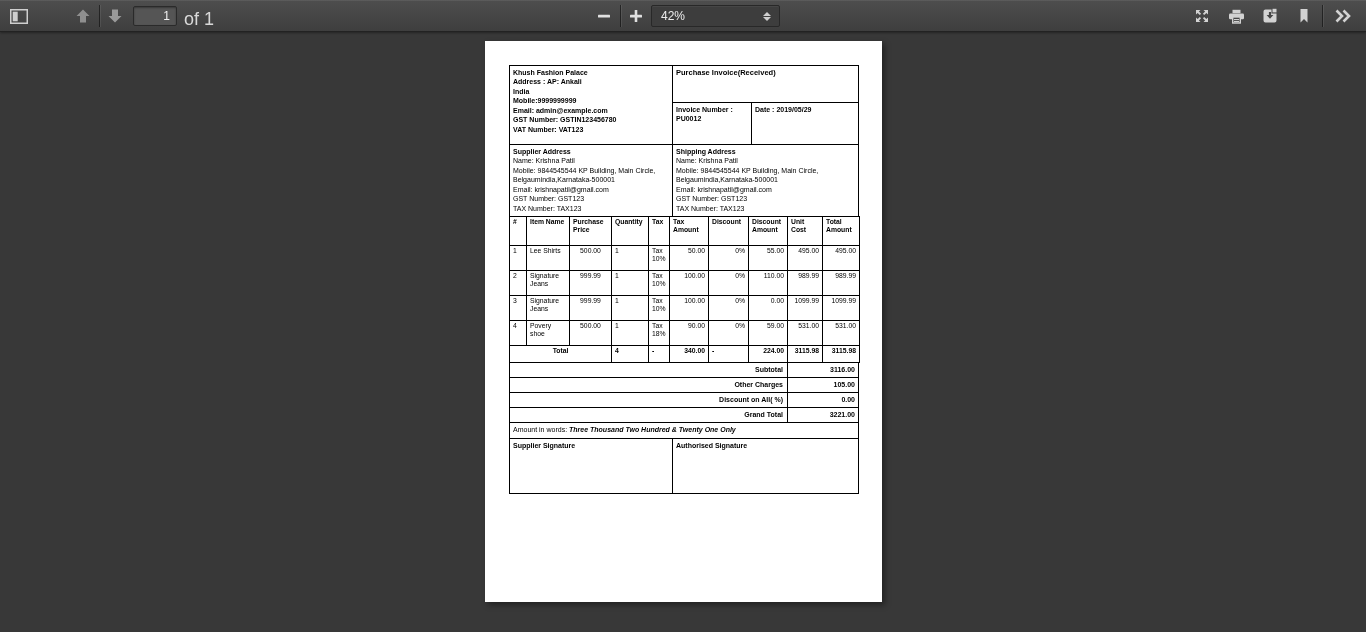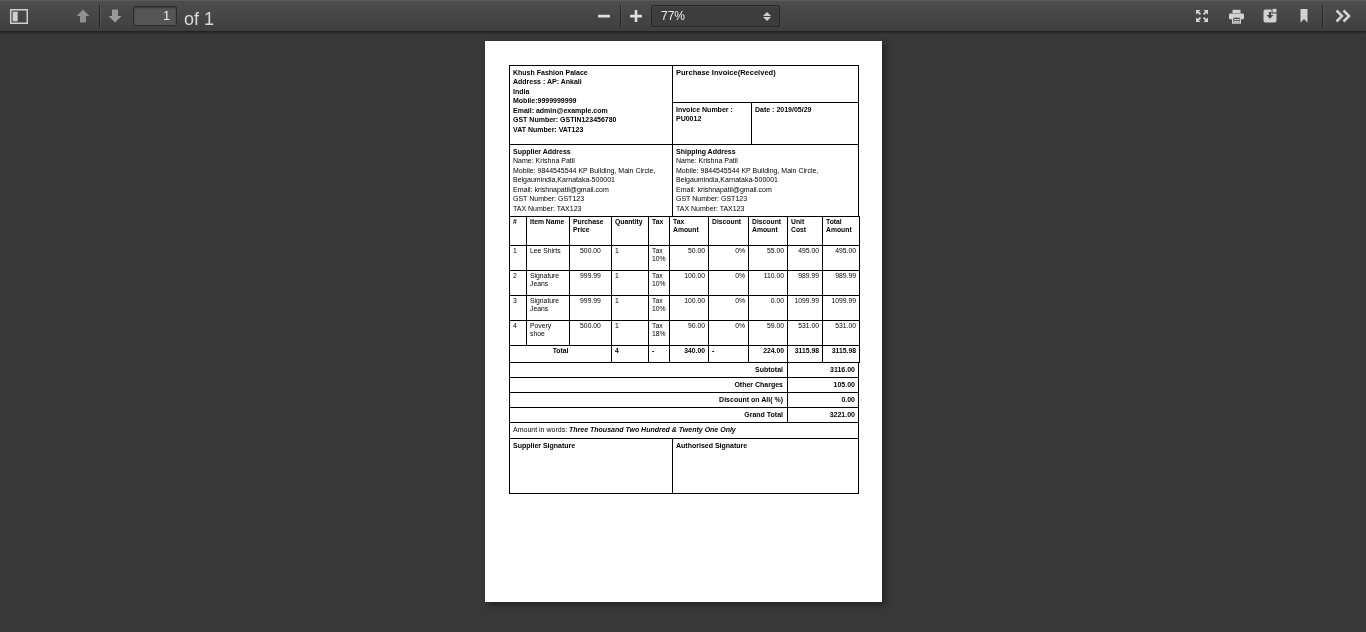--- a/index.html
+++ b/index.html
@@ -143,21 +143,21 @@
     <button class="tb-btn" style="left:623px">
       <span>
         <svg width="16" height="16" viewBox="0 0 16 16">
           <rect x="2" y="6.8" width="12" height="2.6" rx="0.5" fill="#e0e0e0"></rect>
           <rect x="6.7" y="2" width="2.6" height="12" rx="0.5" fill="#e0e0e0"></rect>
         </svg>
       </span>
     </button>
 
     <div class="zoom-select">
-      <span class="zs-value">77%</span>
+      <span class="zs-value">42%</span>
       <span class="zs-spin">
         <span class="tri up"></span>
           <span class="tri down"></span>
       </span>
     </div>
 
     <button class="tb-btn" style="left:1189px">
       <span>
         <svg width="16" height="16" viewBox="0 0 16 16" fill="#d2d2d2">
           <path d="M2 6.5 V2 H6.5 L4.9 3.6 L7.1 5.8 L5.8 7.1 L3.6 4.9 Z"></path>

